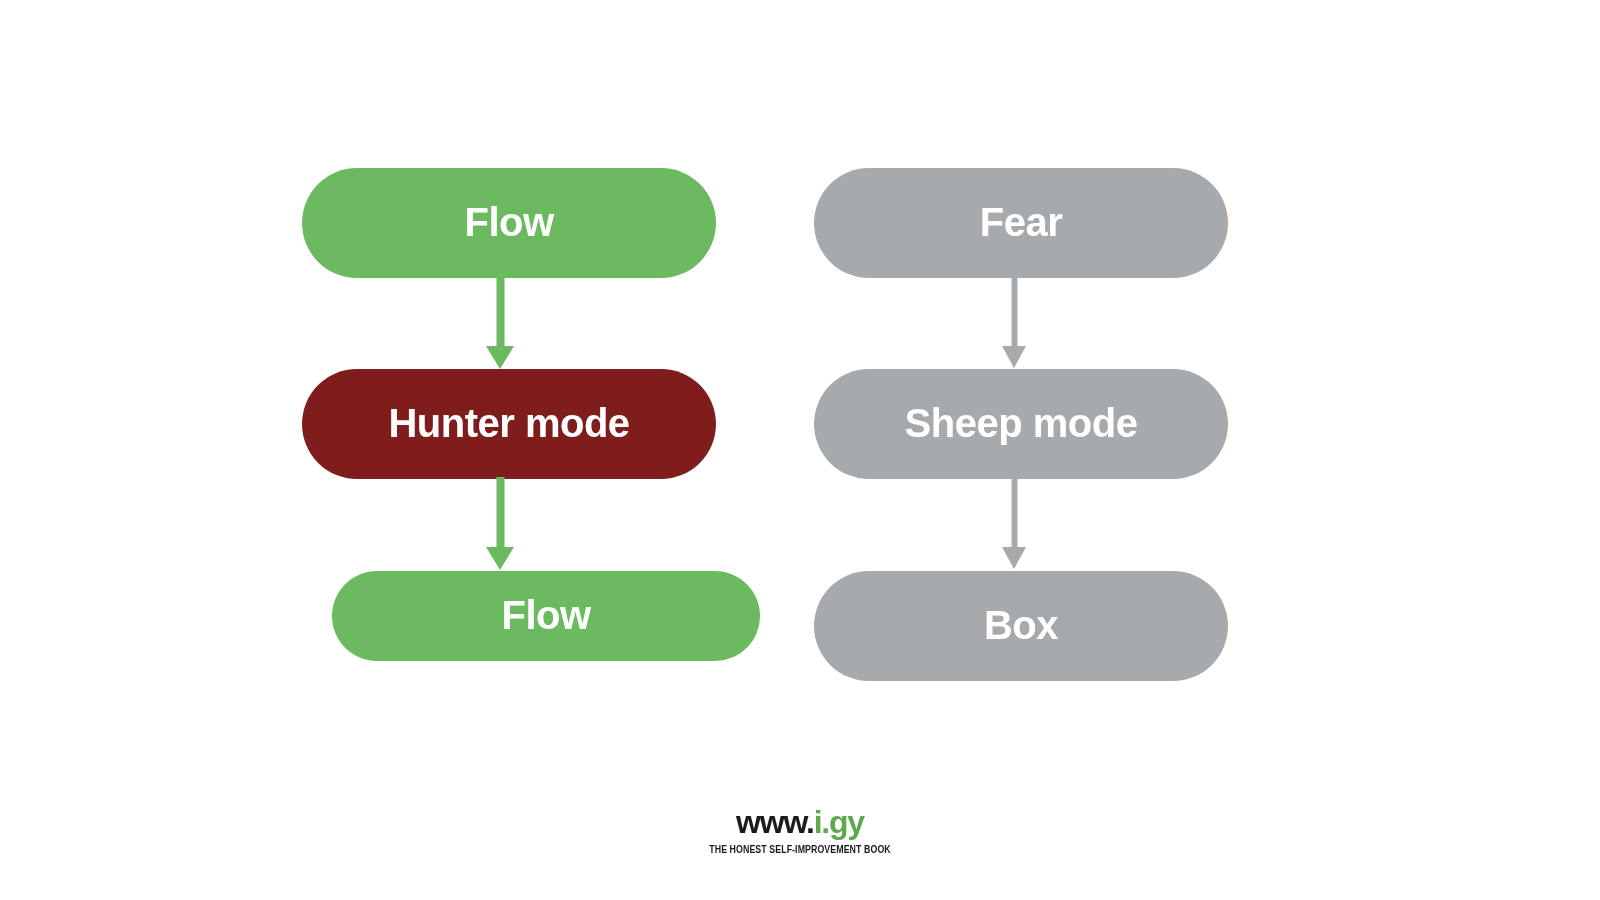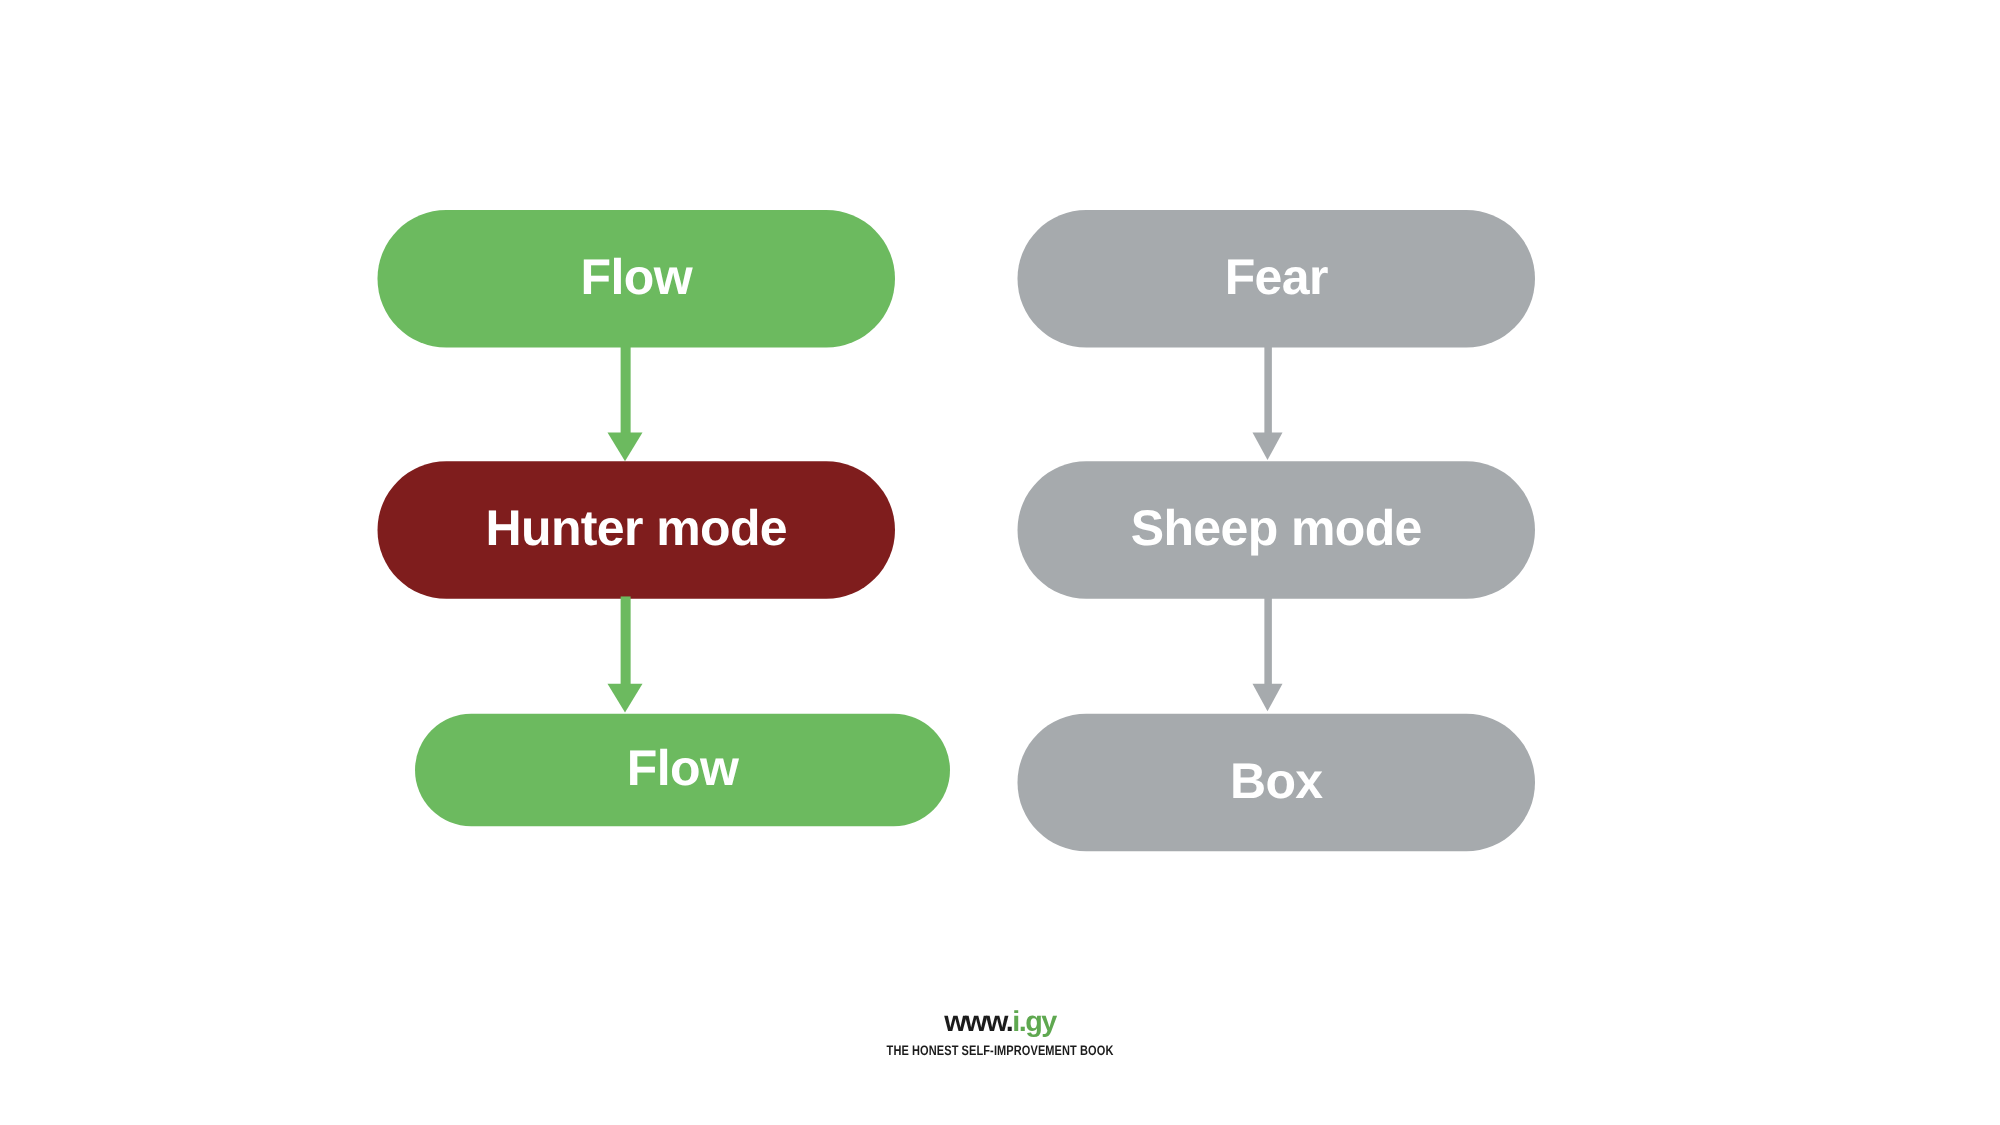--- a/index.html
+++ b/index.html
@@ -68,21 +68,21 @@
   .logo {
     position: absolute;
     left: 0;
     right: 0;
     top: 806px;
     text-align: center;
   }
   .logo-word {
     font-family: "Liberation Sans", sans-serif;
     font-weight: bold;
-    font-size: 23px;
+    font-size: 32px;
     letter-spacing: -1.2px;
     line-height: 1;
     display: inline-block;
   }
   .logo-www  { color: #1b1b1b; }
   .logo-igy  { color: #5fa850; text-align: center; }
   .logo-tag {
     margin-top: 5px;
     font-family: "Liberation Sans", sans-serif;
     font-weight: bold;

